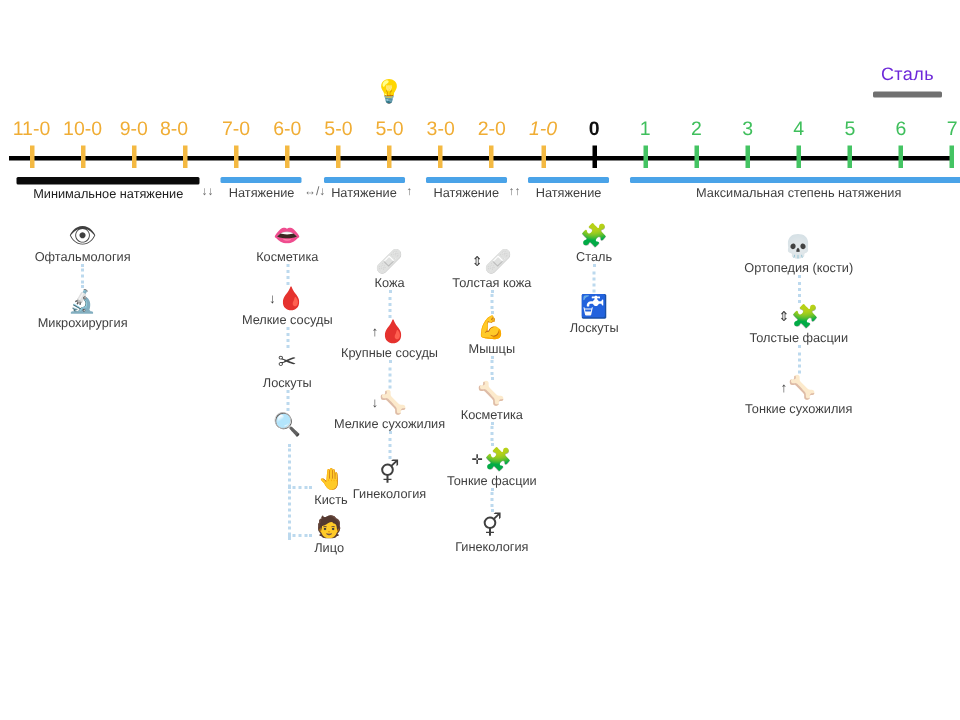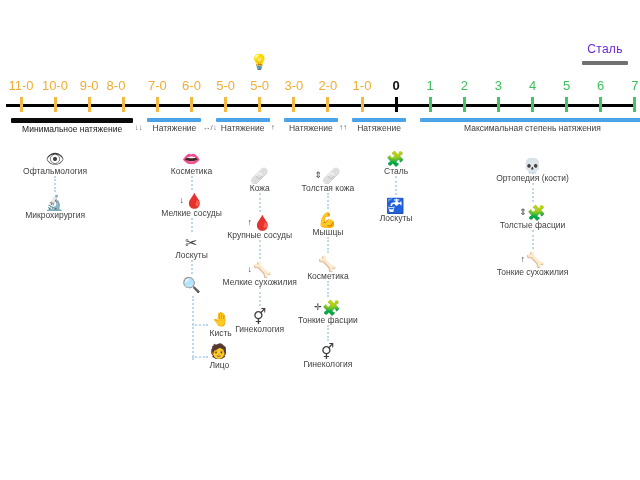--- a/index.html
+++ b/index.html
@@ -99,21 +99,21 @@
       <div class="tick-label neg" style="left: 191.5px; text-align: right;">6-0</div>
       <div class="tick neg" style="left: 224.1px;"></div>
       <div class="tick-label neg" style="left: 225.6px;">5-0</div>
       <div class="tick neg" style="left: 258.2px;"></div>
       <div class="tick-label neg" style="left: 259.7px;">5-0</div>
       <div class="tick neg" style="left: 292.3px;"></div>
       <div class="tick-label neg" style="left: 293.8px;">3-0</div>
       <div class="tick neg" style="left: 326.4px;"></div>
       <div class="tick-label neg" style="left: 327.9px;">2-0</div>
       <div class="tick neg" style="left: 360.5px;"></div>
-      <div class="tick-label neg" style="left: 362px;">1-0</div>
+      <div class="tick-label neg" style="left: 362px; font-style: italic;">1-0</div>
       <div class="tick zero" style="left: 394.6px;"></div>
       <div class="tick-label zero" style="left: 396.1px;">0</div>
       <div class="tick pos" style="left: 428.7px;"></div>
       <div class="tick-label pos" style="left: 430.2px;">1</div>
       <div class="tick pos" style="left: 462.8px;"></div>
       <div class="tick-label pos" style="left: 464.3px;">2</div>
       <div class="tick pos" style="left: 496.9px;"></div>
       <div class="tick-label pos" style="left: 498.4px;">3</div>
       <div class="tick pos" style="left: 531px;"></div>
       <div class="tick-label pos" style="left: 532.5px;">4</div>

